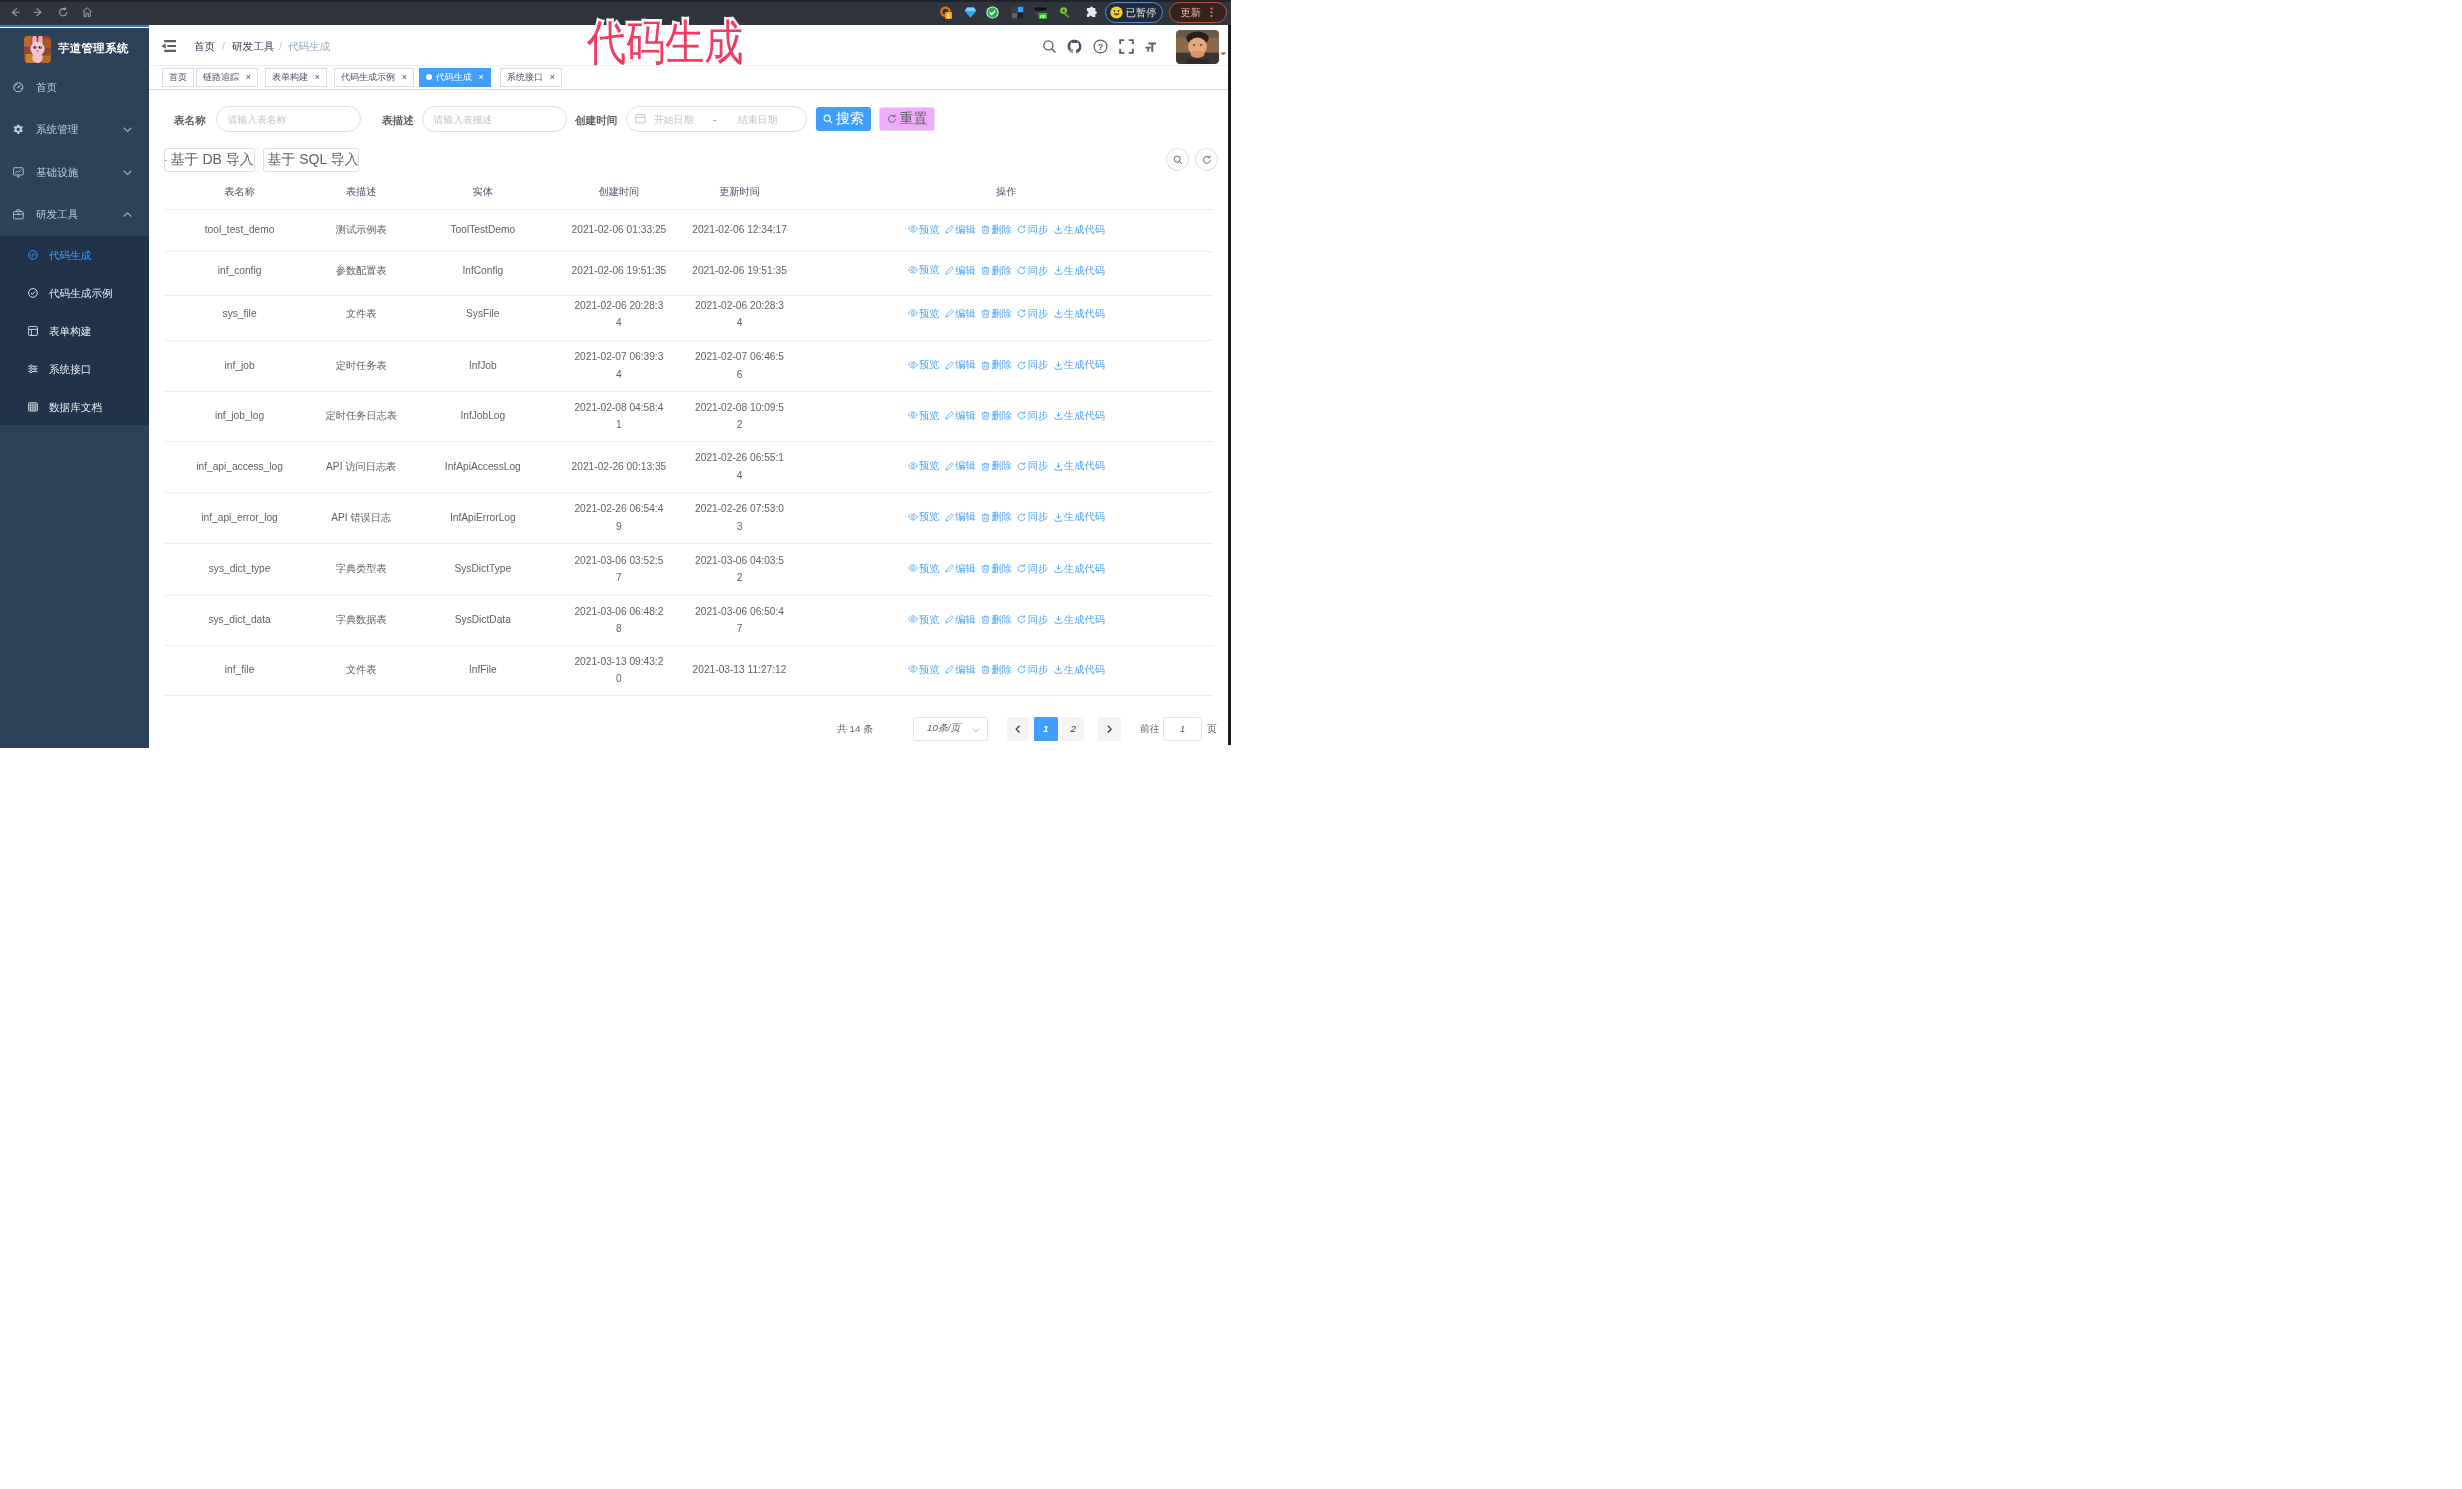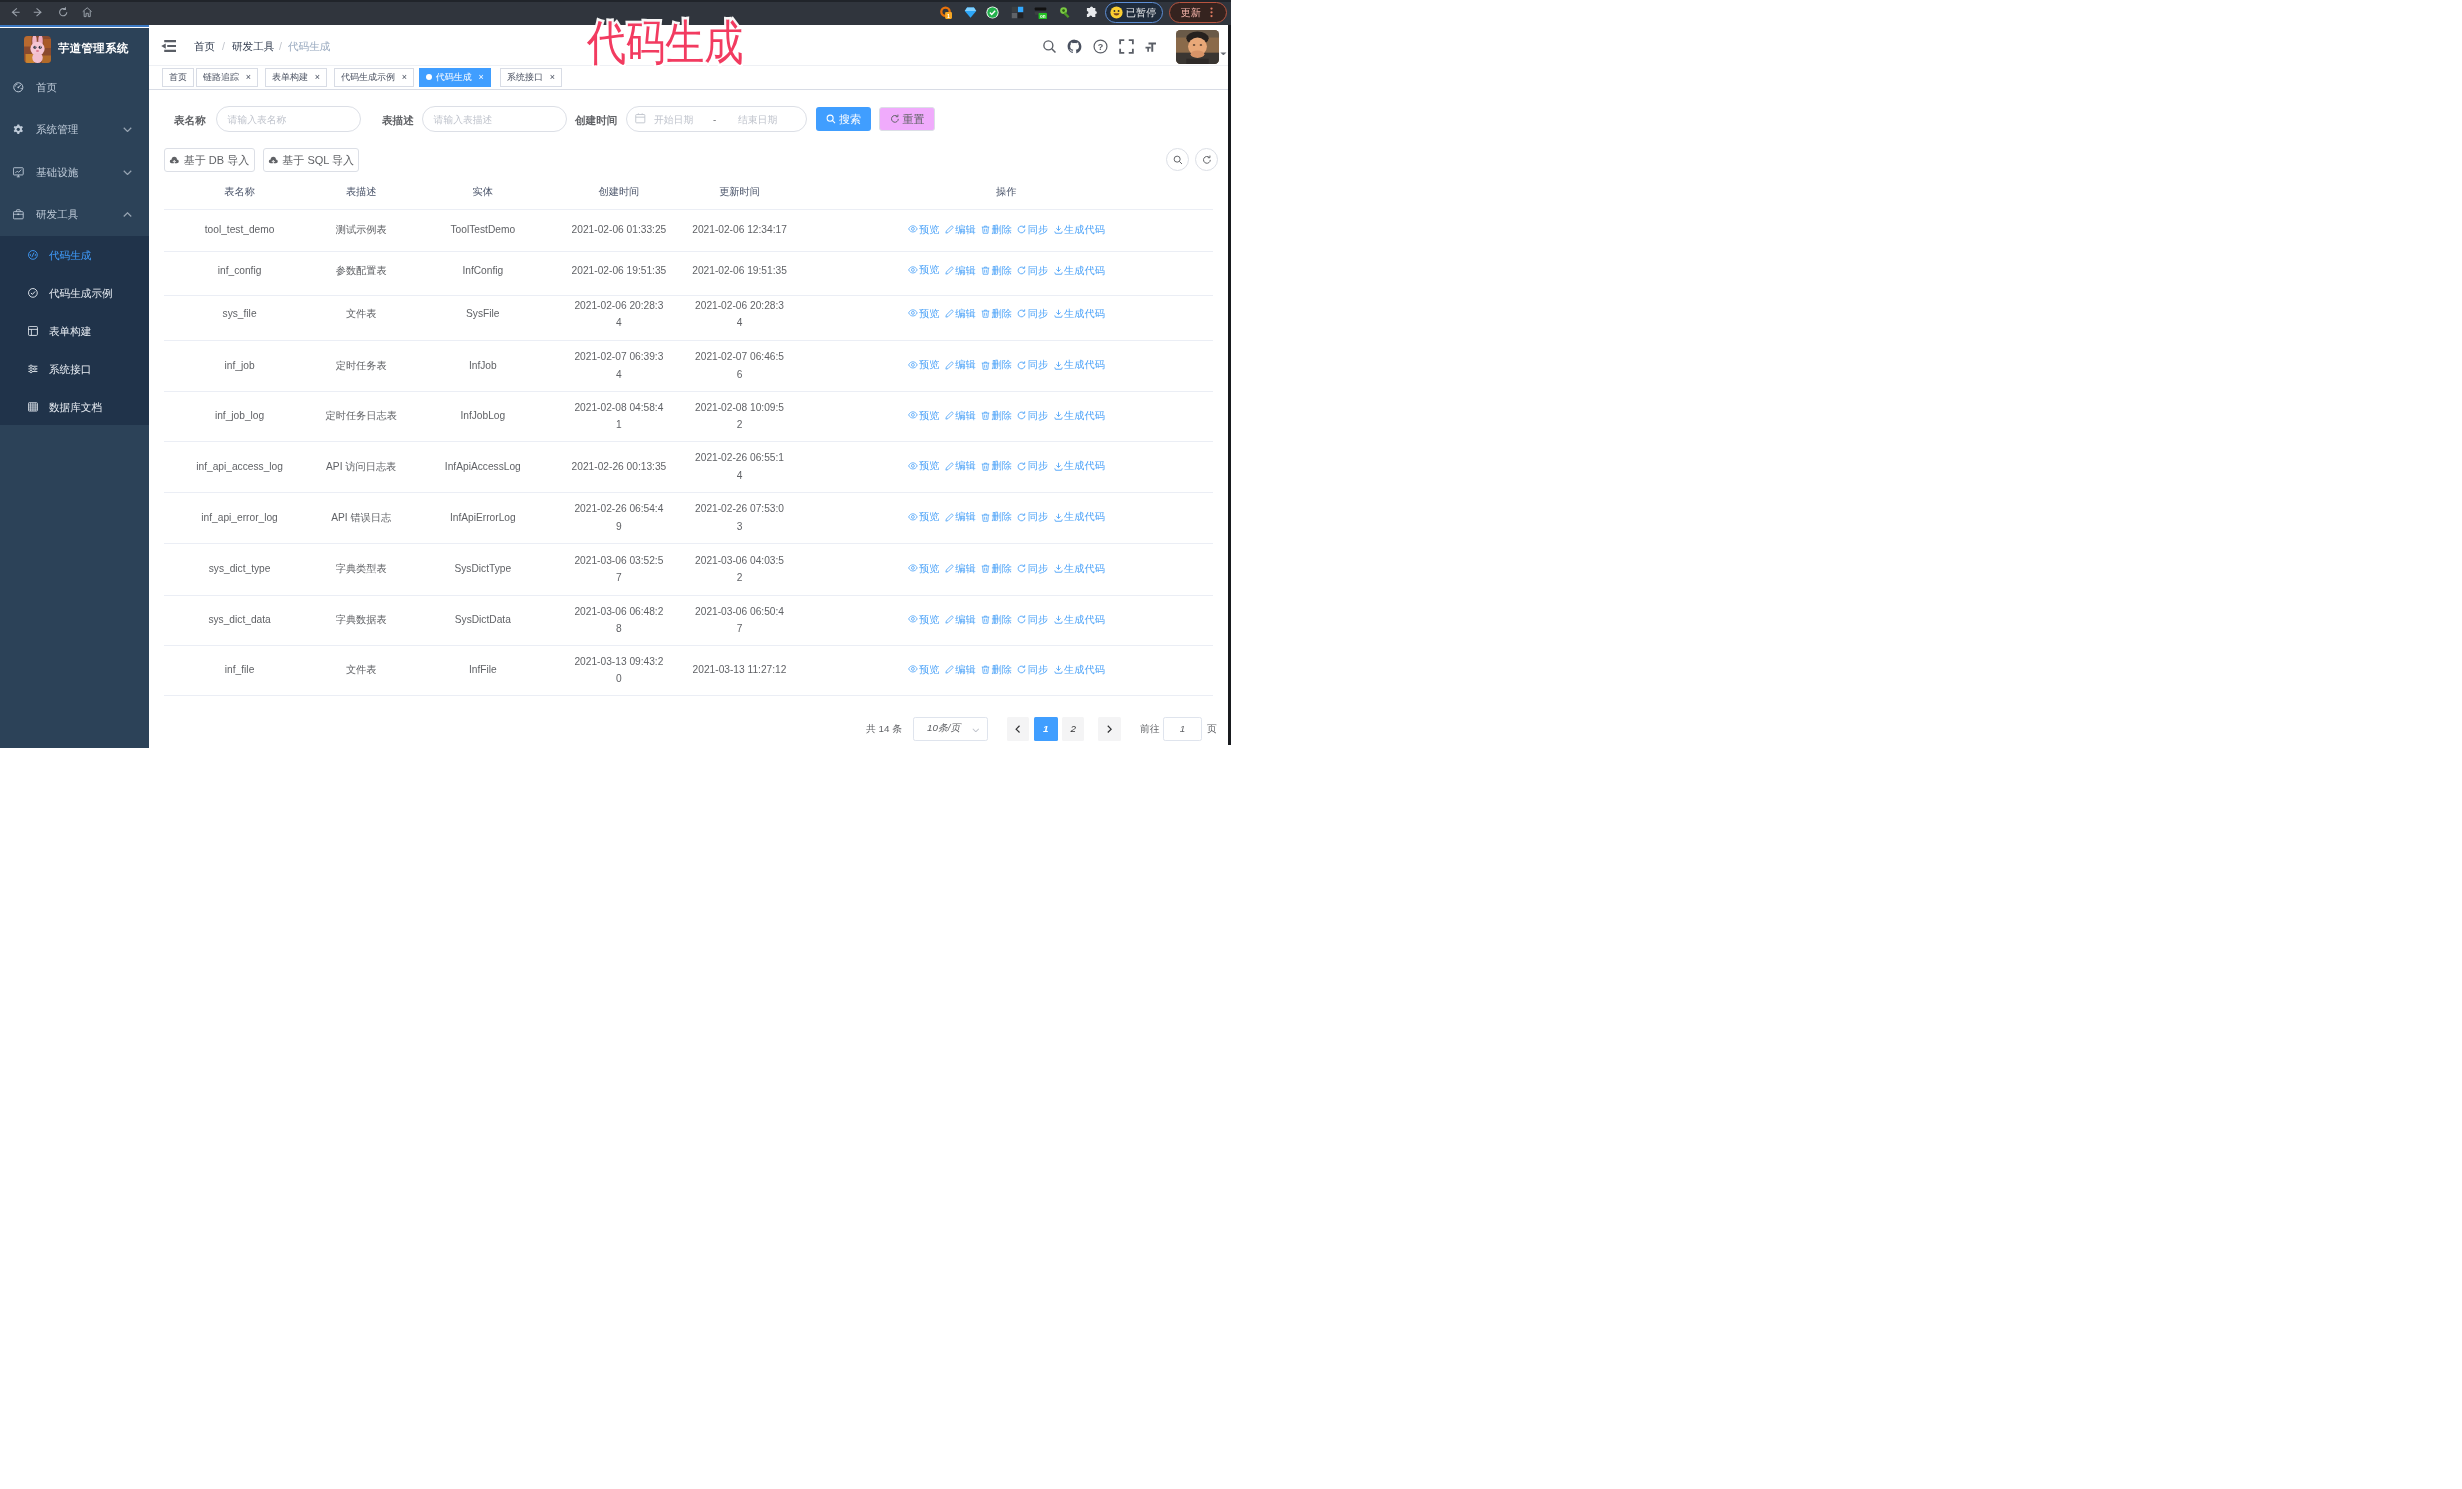--- a/index.html
+++ b/index.html
@@ -46,21 +46,21 @@
   #tagbar { position:absolute; left:149px; top:66px; width:1079px; height:24px; background:#fff; border-bottom:0.8px solid #d8dce5; box-shadow:0 0.8px 2.3px rgba(0,0,0,.06); }
   .tag { position:absolute; top:1.5px; height:19.3px; border:0.8px solid #d8dce5; background:#fff; color:#495060; font-size:9px; display:flex; align-items:center; padding:0 6px; white-space:nowrap; }
   .tag.active { background:#409eff; border-color:#409eff; color:#fff; }
   .tag .dot { width:6px; height:6px; border-radius:50%; background:#fff; margin-right:3.8px; }
   .tag .x { margin-left:6.8px; font-size:9px; line-height:1; }
   
   #content { position:absolute; left:149px; top:90px; width:1079px; height:655px; background:#fff; }
   .flabel { position:absolute; top:7.6px; font-size:10.6px; font-weight:bold; color:#606266; }
   .finput { position:absolute; top:16.3px; height:26px; border:0.8px solid #dcdfe6; border-radius:13px; background:#fff; font-size:9.8px; color:#bfc3cc; }
   .finput .ph { position:absolute; left:10.6px; top:6.8px; }
-  .btn { position:absolute; border-radius:3px; font-size:11px; display:flex; align-items:center; justify-content:center; white-space:nowrap; }
+  .btn { position:absolute; border-radius:3px; font-size:14px; display:flex; align-items:center; justify-content:center; white-space:nowrap; }
   
   #tbl { position:absolute; left:15px; top:86px; width:1049px; border-collapse:collapse; table-layout:fixed; }
   #tbl th { font-size:10.2px; font-weight:500; color:#4a546a; border-bottom:0.8px solid #ebeef5; }
   .hi2 td { padding-bottom:4.5px; } .hi3 td { padding-bottom:6.8px; }
   #tbl td { font-size:10.2px; color:#606266; text-align:center; border-bottom:0.8px solid #ebeef5; line-height:17.4px; }
   .ops { white-space:nowrap; }
   .op { color:#4da3f8; display:inline-flex; align-items:center; margin:0 2.7px; }
   .op svg { margin-right:1.5px; }
   
   #pag { position:absolute; left:0; top:627px; width:1064px; height:23.5px; font-size:9.8px; color:#606266; }
@@ -618,21 +618,21 @@
               </svg>删除</span><span class="op"><svg width="9" height="9" viewBox="0 0 12 12">
                 <path d="M10.5 6 a4.5 4.5 0 1 1 -1.3-3.2 M10.2 0.5 v2.6 h-2.6" stroke="#4da3f8" stroke-width="1.2" fill="none"></path>
               </svg>同步</span><span class="op"><svg width="9" height="9" viewBox="0 0 12 12">
                 <path d="M6 1 v6 M3.2 4.5 L6 7.3 L8.8 4.5" stroke="#4da3f8" stroke-width="1.2" fill="none"></path>
                 <path d="M1 8.5 l1 2.5 h8 l1-2.5" stroke="#4da3f8" stroke-width="1.2" fill="none"></path>
               </svg>生成代码</span></td>
         </tr>
   </tbody>
     </table>
   <div id="pag">
-    <span style="position:absolute; left:717px; top:6px;">共 14 条</span>
+    <span style="position:absolute; left:688px; top:6px;">共 14 条</span>
     <div class="pbox" style="left:764px; width:75px; border:0.8px solid #dfe4ed; border-radius:2.3px; background:#fff; padding-right:13.6px;">10条/页
       <svg style="position:absolute; right:7.6px; top:9.8px;" width="7.6" height="4.5" viewBox="0 0 10 6">
           <path d="M1 1 L5 5 L9 1" stroke="#c0c4cc" stroke-width="1.4" fill="none"></path>
         </svg>
     </div>
     <div class="pbox" style="left:858px; width:22px; background:#f4f4f5; border-radius:1.5px; color:#303133;">
         <svg width="5.3" height="8.3" viewBox="0 0 7 11">
           <path d="M6 1 L1.5 5.5 L6 10" stroke="#303133" stroke-width="1.6" fill="none"></path>
         </svg>
       </div>

